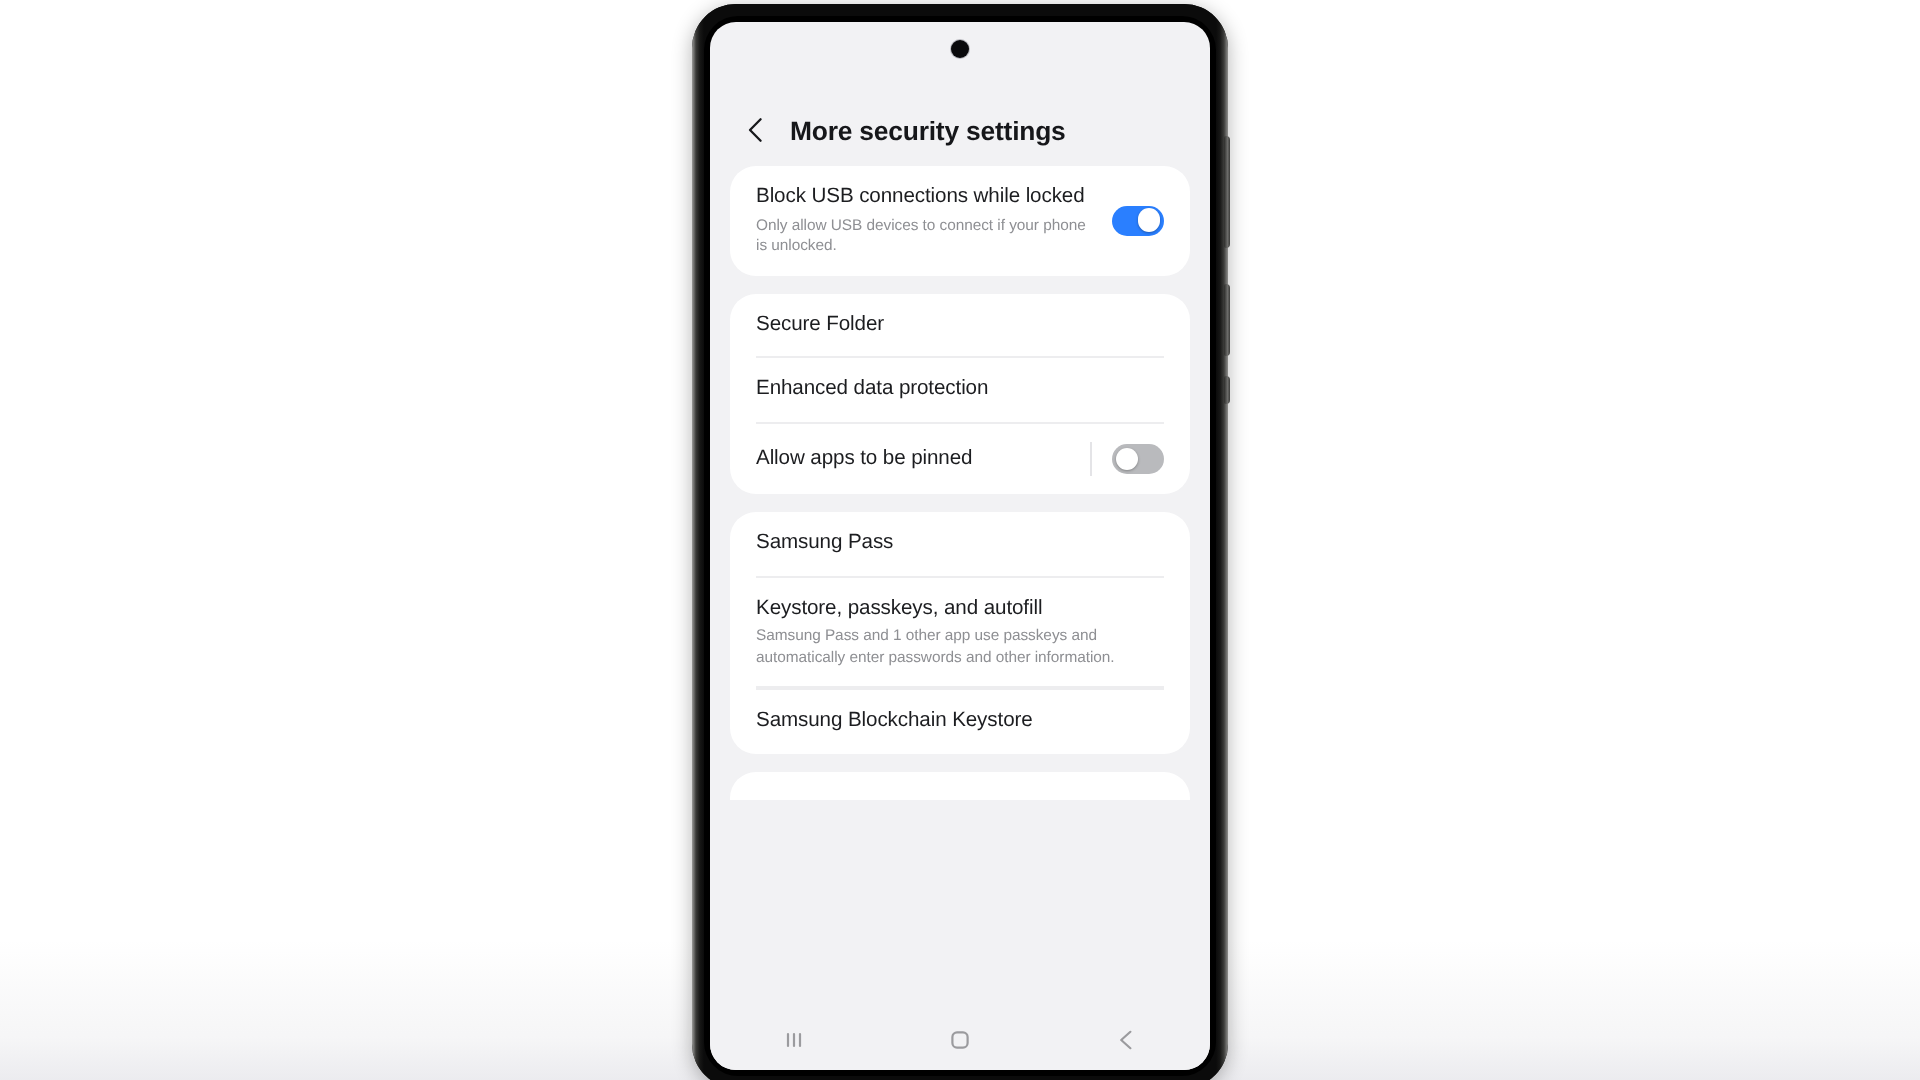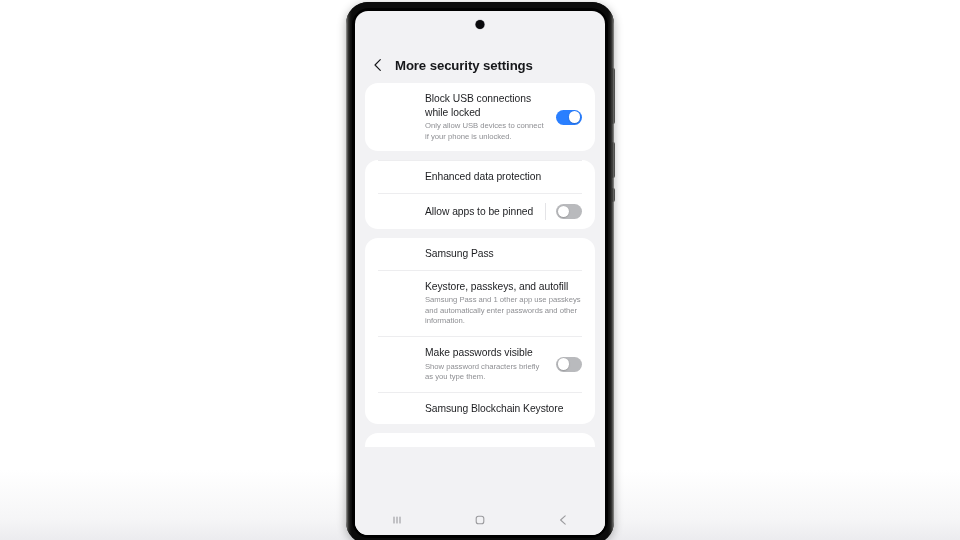--- a/index.html
+++ b/index.html
@@ -141,21 +141,21 @@
   }
 
   .row {
     position: relative;
     display: flex;
     align-items: center;
     padding: 9px 13px 9px 13px;
     box-sizing: border-box;
     min-height: 30px;
   }
-  .row-texts { flex: 1 1 auto; min-width: 0; margin-left: 47px; }
+  .row-texts { flex: 1 1 auto; min-width: 0; }
 
   .row-title {
     font-size: 10.3px;
     color: #1c1d20;
     line-height: 13.6px;
     letter-spacing: -0.05px;
   }
   .row-sub {
     font-size: 7.7px;
     color: #8e8f93;
@@ -270,20 +270,25 @@
             </div>
             <div class="toggle-wrap">
               <div class="toggle on">
                 <div class="knob"></div>
               </div>
             </div>
           </div>
         </div>
 
         <div class="card">
+          <div class="row">
+            <div class="row-texts">
+              <div class="row-title">Secure Folder</div>
+            </div>
+          </div>
           <div class="divider"></div>
           <div class="row">
             <div class="row-texts">
               <div class="row-title">Enhanced data protection</div>
             </div>
           </div>
           <div class="divider"></div>
           <div class="row">
             <div class="row-texts">
               <div class="row-title">Allow apps to be pinned</div>
@@ -304,31 +309,20 @@
             </div>
           </div>
           <div class="divider"></div>
           <div class="row">
             <div class="row-texts">
               <div class="row-title">Keystore, passkeys, and autofill</div>
               <div class="row-sub">Samsung Pass and 1 other app use passkeys and automatically enter passwords and other information.</div>
             </div>
           </div>
           <div class="divider"></div>
-          <div class="row">
-            <div class="row-texts">
-              <div class="row-title">Make passwords visible</div>
-              <div class="row-sub">Show password characters briefly as you type them.</div>
-            </div>
-            <div class="toggle-wrap">
-              <div class="toggle off">
-                <div class="knob"></div>
-              </div>
-            </div>
-          </div>
           <div class="divider"></div>
           <div class="row">
             <div class="row-texts">
               <div class="row-title">Samsung Blockchain Keystore</div>
             </div>
           </div>
         </div>
 
         <div class="card-peek"></div>
 

